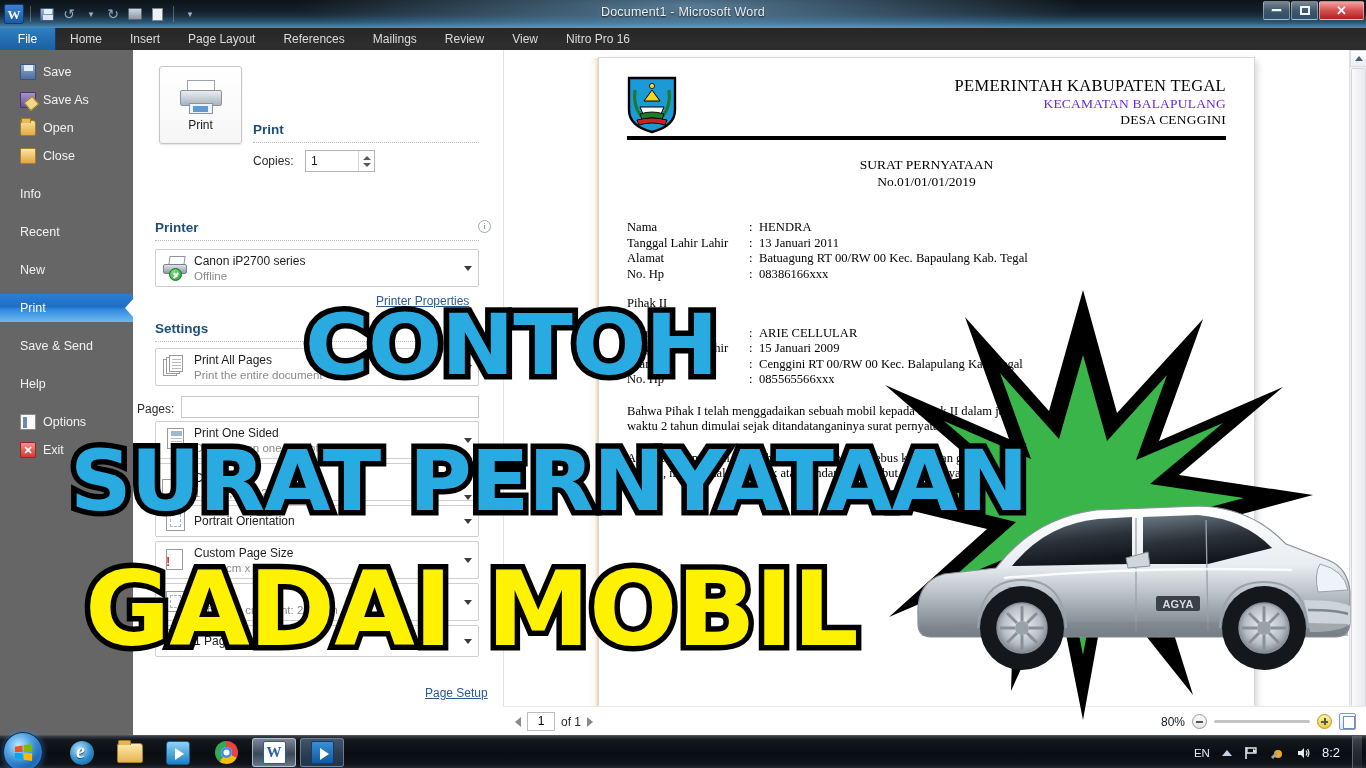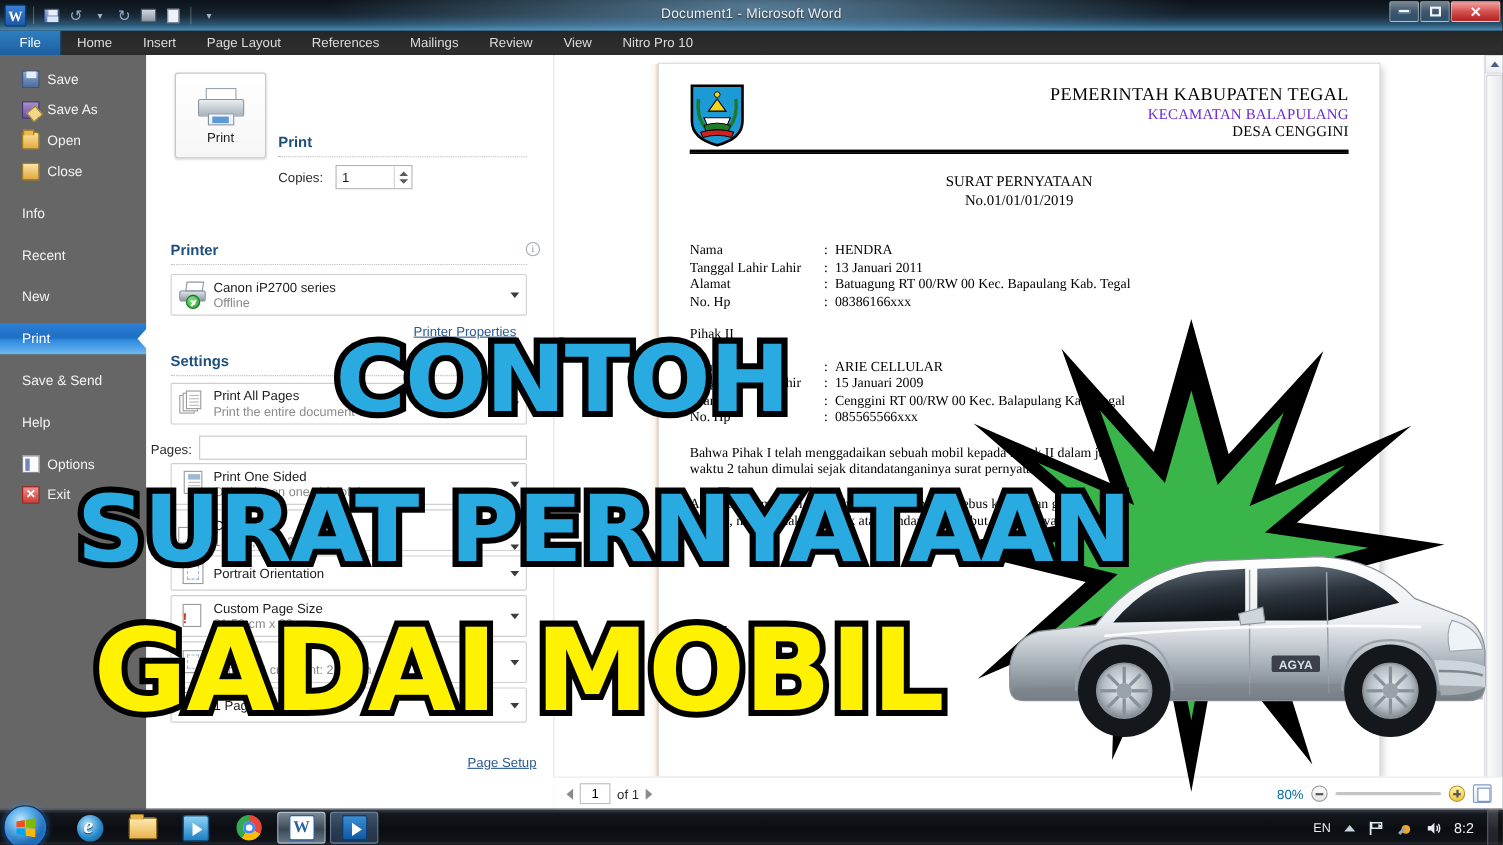--- a/index.html
+++ b/index.html
@@ -248,21 +248,21 @@
     background: #ffffff; border-top: 1px solid #e8e8e8;
   }
   .pager { position: absolute; left: 12px; top: 5px; display: flex; align-items: center; gap: 6px; }
   .pager .nav { width: 0; height: 0; border-top: 5px solid transparent; border-bottom: 5px solid transparent; }
   .pager .nav.prev { border-right: 6px solid #8a8a8a; }
   .pager .nav.next { border-left: 6px solid #8a8a8a; }
   .pager .pagebox { width: 28px; height: 19px; border: 1px solid #bdbdbd; background: #fff;
      font-size: 12px; text-align: center; line-height: 17px; }
   .pager .oftext { font-size: 12px; color: #2b2b2b; }
   .zoomctl { position: absolute; right: 10px; top: 6px; display: flex; align-items: center; gap: 7px; }
-  .zoomctl .zpct { font-size: 12px; color: #0369a1; }
+  .zoomctl .zpct { font-size: 12px; color: #0f172a; }
   .zcirc { width: 15px; height: 15px; border-radius: 50%; border: 1px solid #9a9a9a;
      background: linear-gradient(#fcfcfc,#e6e6e6); position: relative; }
   .zcirc:after { content:''; position:absolute; left:3px; top:6px; width:7px; height:1.5px; background:#555; }
   .zcirc.plus { background: linear-gradient(#fff3a8,#f0c93d); border-color:#b8962b; }
   .zcirc.plus:before { content:''; position:absolute; left:6px; top:3px; width:1.5px; height:7px; background:#555; }
   .zslider { width: 96px; height: 3px; background: #c5c5c5; border-radius: 2px; }
   .zfit { width: 17px; height: 17px; border: 1px solid #7c9ac2; background: linear-gradient(#fbfdff,#dce9f7); border-radius:2px; position:relative; }
   .zfit:after { content:''; position:absolute; left:3px; top:2px; width:10px; height:11px; background:#fff; border:1px solid #6b8db8; }
 
   
@@ -391,21 +391,21 @@
   <div class="ribbon">
     <div class="tabs">
       <div class="tab file">File</div>
       <div class="tab">Home</div>
       <div class="tab">Insert</div>
       <div class="tab">Page Layout</div>
       <div class="tab">References</div>
       <div class="tab">Mailings</div>
       <div class="tab">Review</div>
       <div class="tab">View</div>
-      <div class="tab">Nitro Pro 10</div>
+      <div class="tab">Nitro Pro 16</div>
     </div>
   </div>
 
   <div class="backstage">
 
     <div class="bs-left">
       <div style="height:8px"></div>
       <div class="bs-item icon-item">
         <span class="mi mi-save"></span>
         <span>Save</span>

